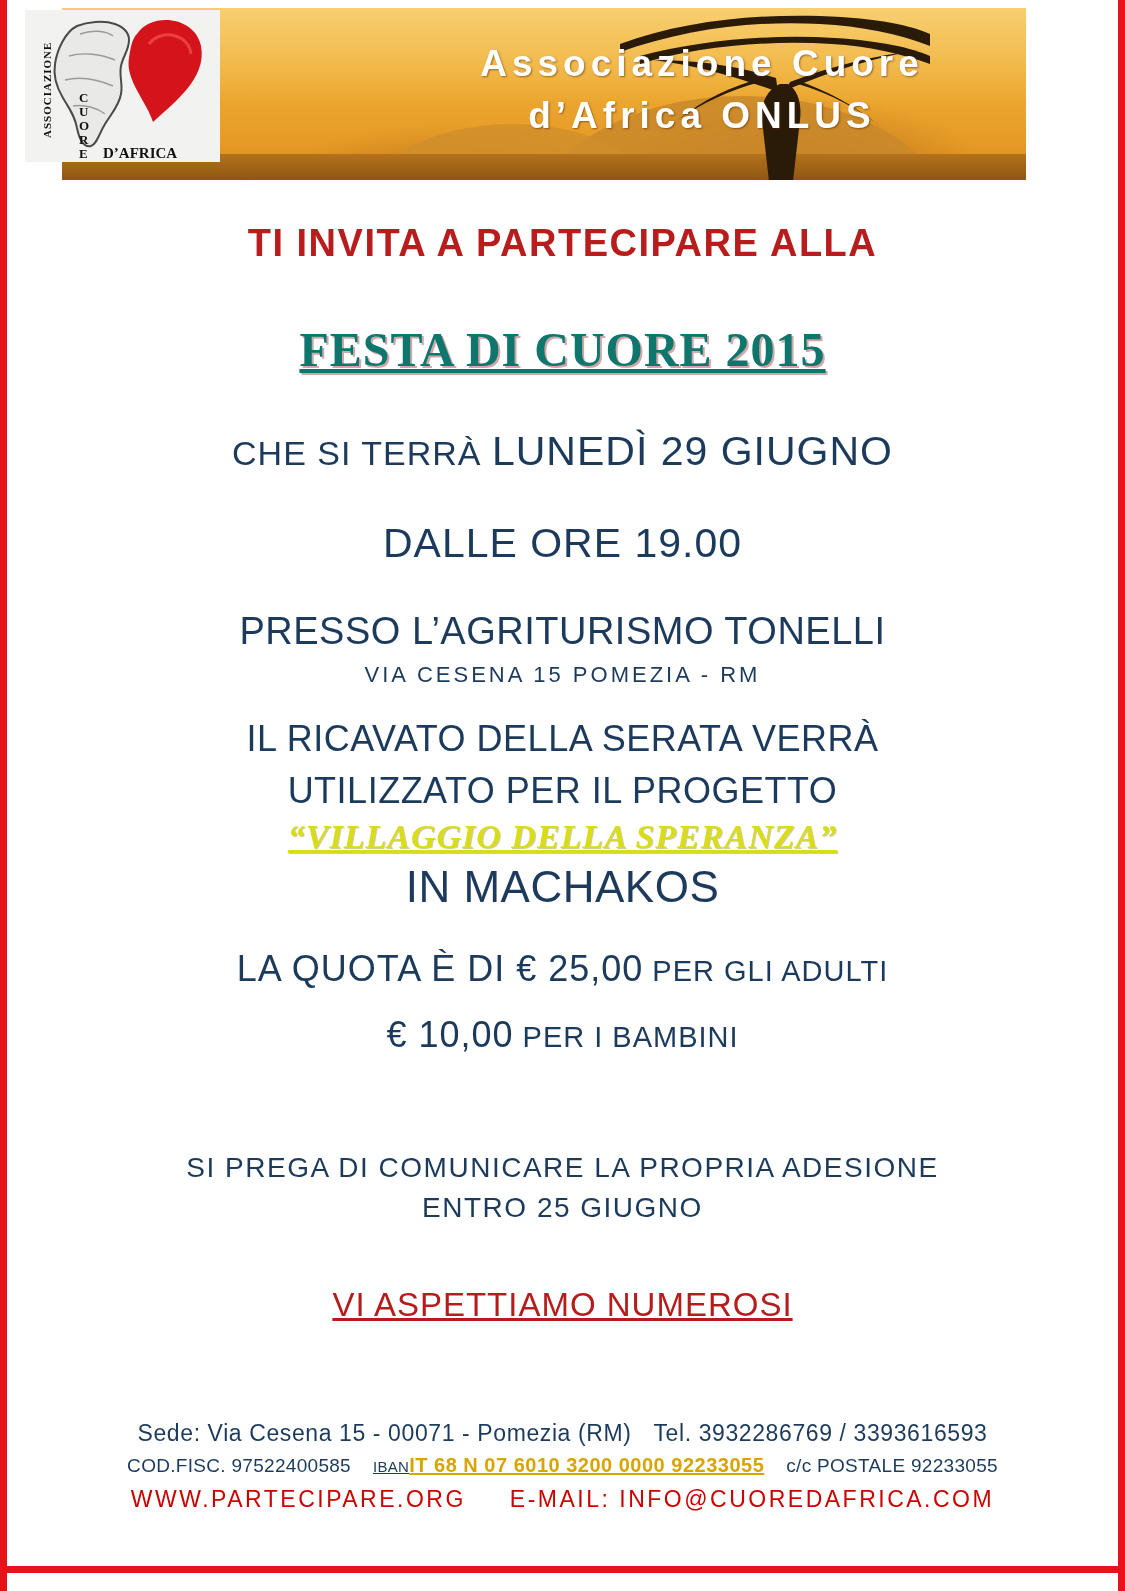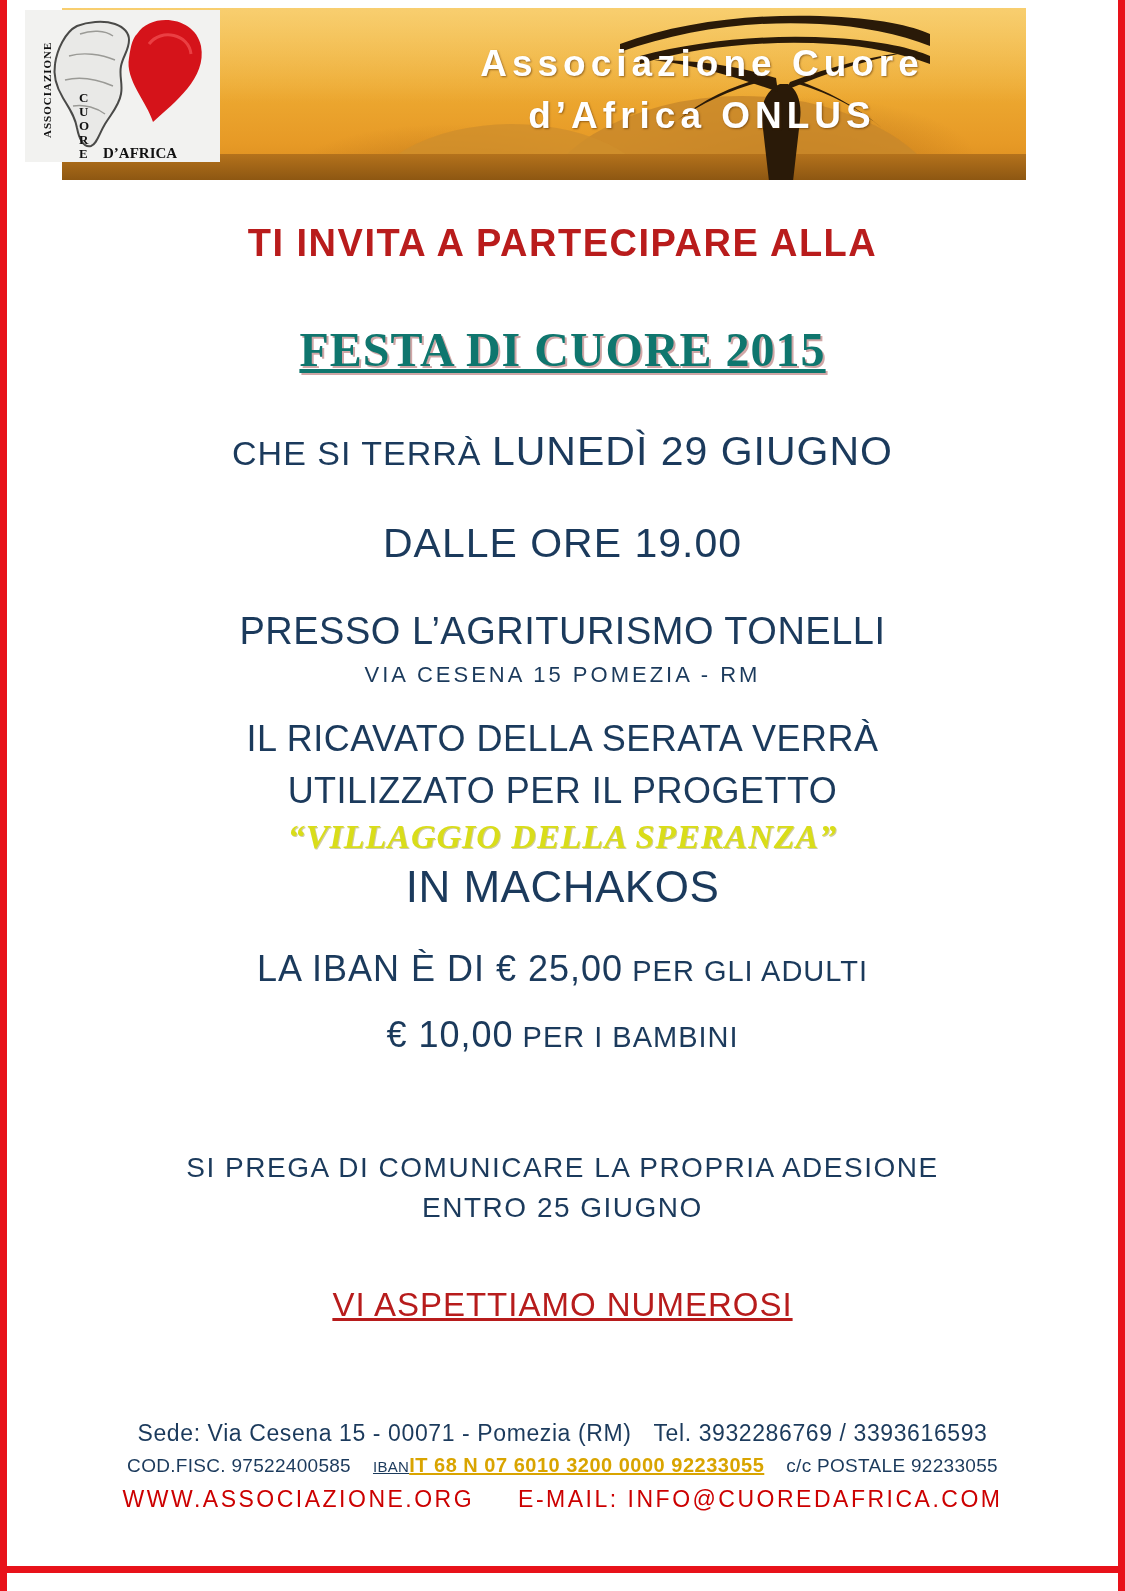--- a/index.html
+++ b/index.html
@@ -174,20 +174,21 @@
     letter-spacing: 0.5px;
   }
   .l-proj3 {
     top: 818px;
     font-family: "Liberation Serif", serif;
     font-style: italic;
     font-weight: bold;
     font-size: 34px;
     letter-spacing: 1px;
     color: #d9dd19;
+    text-decoration: underline;
     text-shadow: 1px 1px 0 rgba(120,110,0,0.35);
   }
   .l-proj4 {
     top: 862px;
     font-size: 44px;
     letter-spacing: 0.5px;
   }
   .l-fee1 {
     top: 948px;
     font-size: 36px;
@@ -332,37 +333,37 @@
 
   <div class="line l-place">PRESSO L’AGRITURISMO TONELLI</div>
   <div class="line l-addr">VIA CESENA 15 POMEZIA - RM</div>
 
   <div class="line l-proj1">IL RICAVATO DELLA SERATA VERRÀ</div>
   <div class="line l-proj2">UTILIZZATO PER IL PROGETTO</div>
   <div class="line l-proj3">“VILLAGGIO DELLA SPERANZA”</div>
   <div class="line l-proj4">IN MACHAKOS</div>
 
   <div class="line l-fee1">
-    <span>LA IBAN È DI </span><span>€ 25,00</span><span class="sm"> PER GLI ADULTI</span>
+    <span>LA QUOTA È DI </span><span>€ 25,00</span><span class="sm"> PER GLI ADULTI</span>
   </div>
 
   <div class="line l-fee2">
     <span>€ 10,00</span><span class="sm"> PER I BAMBINI</span>
   </div>
 
   <div class="line l-rsvp1">SI PREGA DI COMUNICARE LA PROPRIA ADESIONE</div>
   <div class="line l-rsvp2">ENTRO 25 GIUGNO</div>
 
   <div class="line l-wait">VI ASPETTIAMO NUMEROSI</div>
 
   <div class="footer">
     <div class="f-line1">
       <span>Sede: Via Cesena 15 - 00071 - Pomezia (RM)</span><span class="sp"></span><span>Tel. 3932286769 / 3393616593</span>
     </div>
     <div class="f-line2">
       <span>COD.FISC. 97522400585</span><span class="sp"></span><span class="iban-label">IBAN</span><span class="iban">IT 68 N 07 6010 3200 0000 92233055</span><span class="sp"></span><span>c/c POSTALE 92233055</span>
     </div>
     <div class="f-line3">
-      <span>WWW.ASSOCIAZIONE.ORG</span><span class="sp"></span><span class="sp"></span><span>E-MAIL: </span><span>INFO@CUOREDAFRICA.COM</span>
+      <span>WWW.PARTECIPARE.ORG</span><span class="sp"></span><span class="sp"></span><span>E-MAIL: </span><span>INFO@CUOREDAFRICA.COM</span>
     </div>
   </div>
 
 </div>
 
 </body></html>

